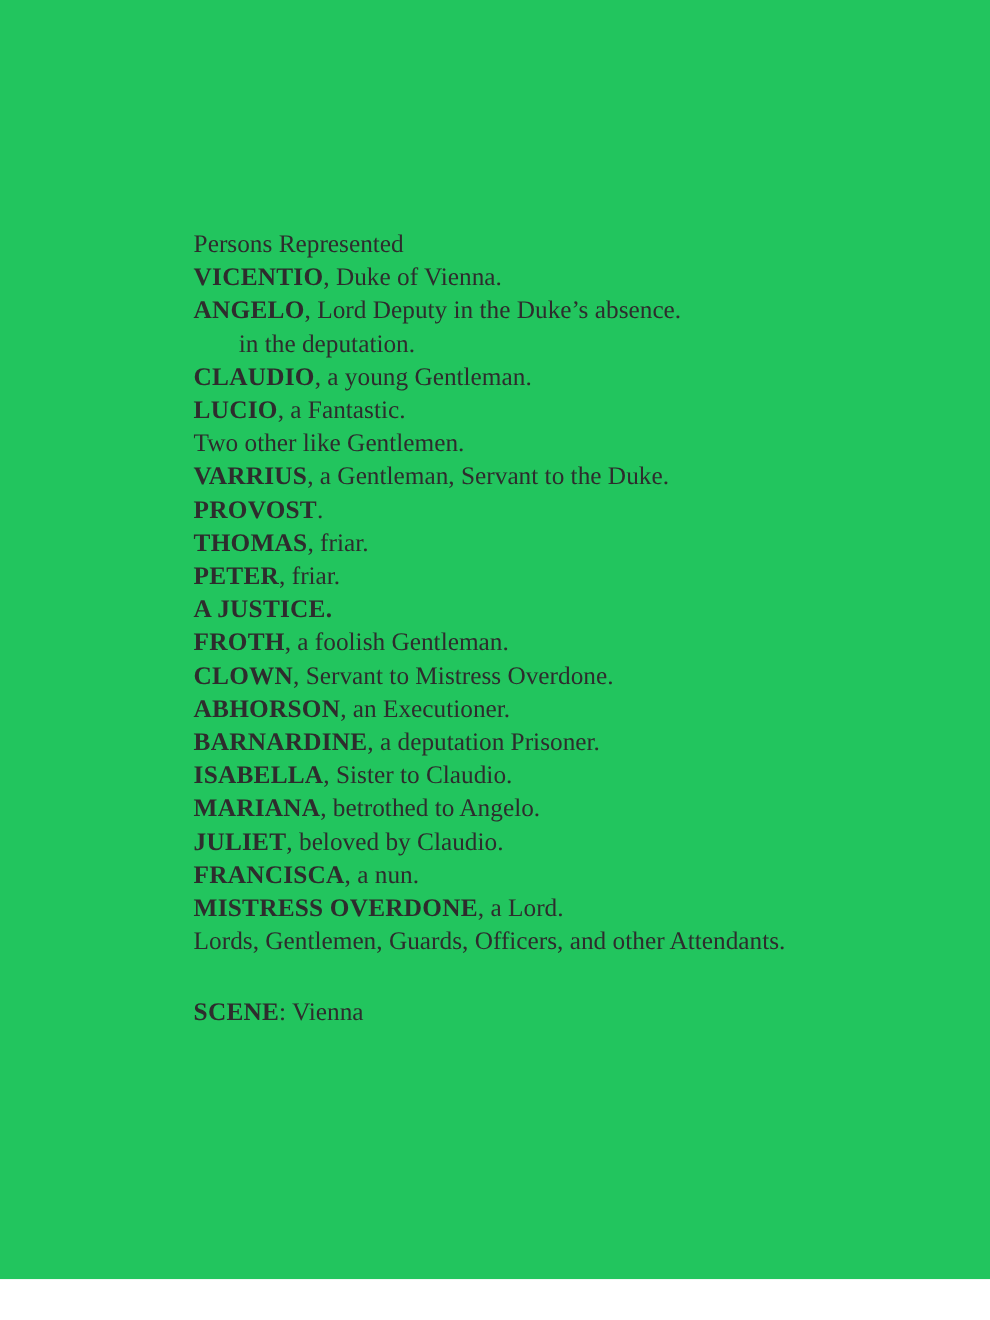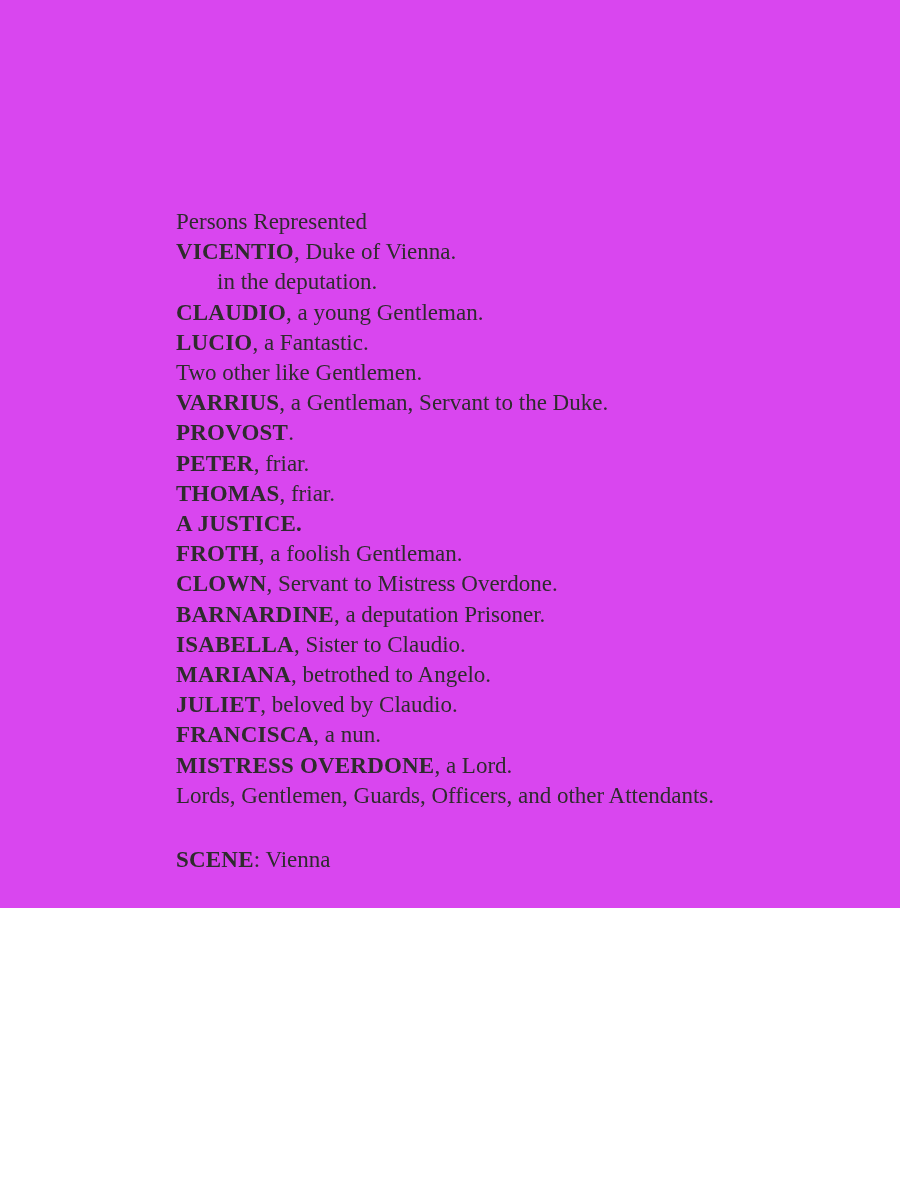--- a/index.html
+++ b/index.html
@@ -3,22 +3,22 @@
 <meta charset="utf-8">
 <style>
   html, body {
     margin: 0;
     padding: 0;
     background: #ffffff;
   }
   .page {
     position: relative;
     width: 900px;
-    height: 908px;
-    background: #d946ef;
+    height: 1163px;
+    background: #22c55e;
     overflow: hidden;
     font-family: "Liberation Serif", "DejaVu Serif", serif;
     color: #2e2c2d;
   }
   .cast-list {
     position: absolute;
     left: 176px;
     top: 207px;
     width: 640px;
     font-size: 23px;
@@ -46,45 +46,47 @@
 </head>
 <body>
 
 <div class="page">
   <div class="cast-list">
     <div id="lines-container">
   <div class="cast-line"><span class="character-name"></span><span class="character-description">Persons Represented</span></div>
 
   <div class="cast-line"><span class="character-name">VICENTIO</span><span class="character-description">, Duke of Vienna.</span></div>
 
+  <div class="cast-line"><span class="character-name">ANGELO</span><span class="character-description">, Lord Deputy in the Duke’s absence.</span></div>
 
 
   <div class="cast-line indent"><span class="character-name"></span><span class="character-description">in the deputation.</span></div>
 
   <div class="cast-line"><span class="character-name">CLAUDIO</span><span class="character-description">, a young Gentleman.</span></div>
 
   <div class="cast-line"><span class="character-name">LUCIO</span><span class="character-description">, a Fantastic.</span></div>
 
   <div class="cast-line"><span class="character-name"></span><span class="character-description">Two other like Gentlemen.</span></div>
 
   <div class="cast-line"><span class="character-name">VARRIUS</span><span class="character-description">, a Gentleman, Servant to the Duke.</span></div>
 
   <div class="cast-line"><span class="character-name">PROVOST</span><span class="character-description">.</span></div>
 
+  <div class="cast-line"><span class="character-name">THOMAS</span><span class="character-description">, friar.</span></div>
+
   <div class="cast-line"><span class="character-name">PETER</span><span class="character-description">, friar.</span></div>
-
-  <div class="cast-line"><span class="character-name">THOMAS</span><span class="character-description">, friar.</span></div>
 
   <div class="cast-line"><span class="character-name">A JUSTICE.</span><span class="character-description"></span></div>
 
 
   <div class="cast-line"><span class="character-name">FROTH</span><span class="character-description">, a foolish Gentleman.</span></div>
 
   <div class="cast-line"><span class="character-name">CLOWN</span><span class="character-description">, Servant to Mistress Overdone.</span></div>
 
+  <div class="cast-line"><span class="character-name">ABHORSON</span><span class="character-description">, an Executioner.</span></div>
 
   <div class="cast-line"><span class="character-name">BARNARDINE</span><span class="character-description">, a deputation Prisoner.</span></div>
 
   <div class="cast-line"><span class="character-name">ISABELLA</span><span class="character-description">, Sister to Claudio.</span></div>
 
   <div class="cast-line"><span class="character-name">MARIANA</span><span class="character-description">, betrothed to Angelo.</span></div>
 
   <div class="cast-line"><span class="character-name">JULIET</span><span class="character-description">, beloved by Claudio.</span></div>
 
   <div class="cast-line"><span class="character-name">FRANCISCA</span><span class="character-description">, a nun.</span></div>

